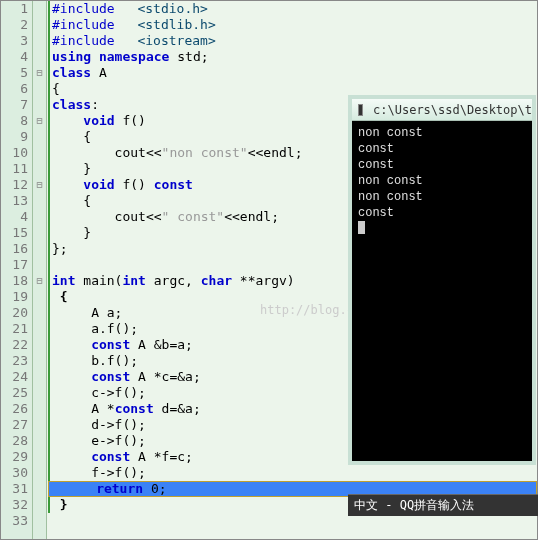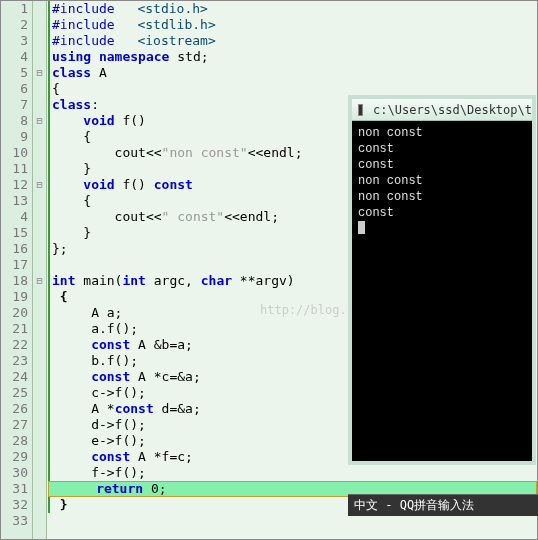--- a/index.html
+++ b/index.html
@@ -4,21 +4,21 @@
 <style>
 * { margin: 0; padding: 0; box-sizing: border-box; }
 body { width: 538px; height: 540px; font-family: Consolas, monospace; font-size: 13px; position: relative; overflow: hidden; }
 .editor { display: flex; background: #ecf5eb; height: 540px; border: 1px solid #888; }
 .gutter { background: #dceee0; border-right: 1px solid #a0c0a0; width: 32px; text-align: right; padding-right: 4px; color: #777; user-select: none; }
 .gutter-line { height: 16px; line-height: 16px; }
 .fold-col { width: 14px; background: #dceee0; border-right: 1px solid #a0c0a0; }
 .fold-mark { height: 16px; line-height: 16px; text-align: center; color: #888; font-size: 10px; }
 .code { flex: 1; background: #ecf5eb; position: relative; }
 .code-line { height: 16px; line-height: 16px; white-space: pre; padding-left: 2px; border-left: 2px solid #3a9b3a; margin-left: 1px; }
-.code-line.hl { background: #86efac; border: 1px solid #c0a030; height: 16px; line-height: 14px; padding-left: 8px; }
+.code-line.hl { background: #3b82f6; border: 1px solid #c0a030; height: 16px; line-height: 14px; padding-left: 8px; }
 .kw { color: #0000cc; font-weight: bold; }
 .str { color: #999999; }
 .pp { color: #0000cc; }
 .inc { color: #0c4a6e; margin-left: 15px; }
 .console { position: absolute; top: 95px; left: 348px; width: 188px; border: 4px solid #c8e0d4; background: #000; color: #e0e0e0; font-family: 'SimSun', monospace; font-size: 12px; }
 .console-title { background: linear-gradient(#f5fbf7,#d5ebdf); color: #333; height: 22px; line-height: 22px; padding-left: 6px; display: flex; align-items: center; gap: 10px; border-bottom: 1px solid #aac0b4; }
 .console-icon { width: 14px; height: 12px; background: #333; border: 1px solid #888; display: inline-block; }
 .console-body { padding: 4px 6px; min-height: 340px; background: #000; }
 .console-body div { line-height: 16px; font-family: Liberation Mono, monospace; }
 .cursor { display: inline-block; width: 7px; height: 13px; background: #ccc; }

